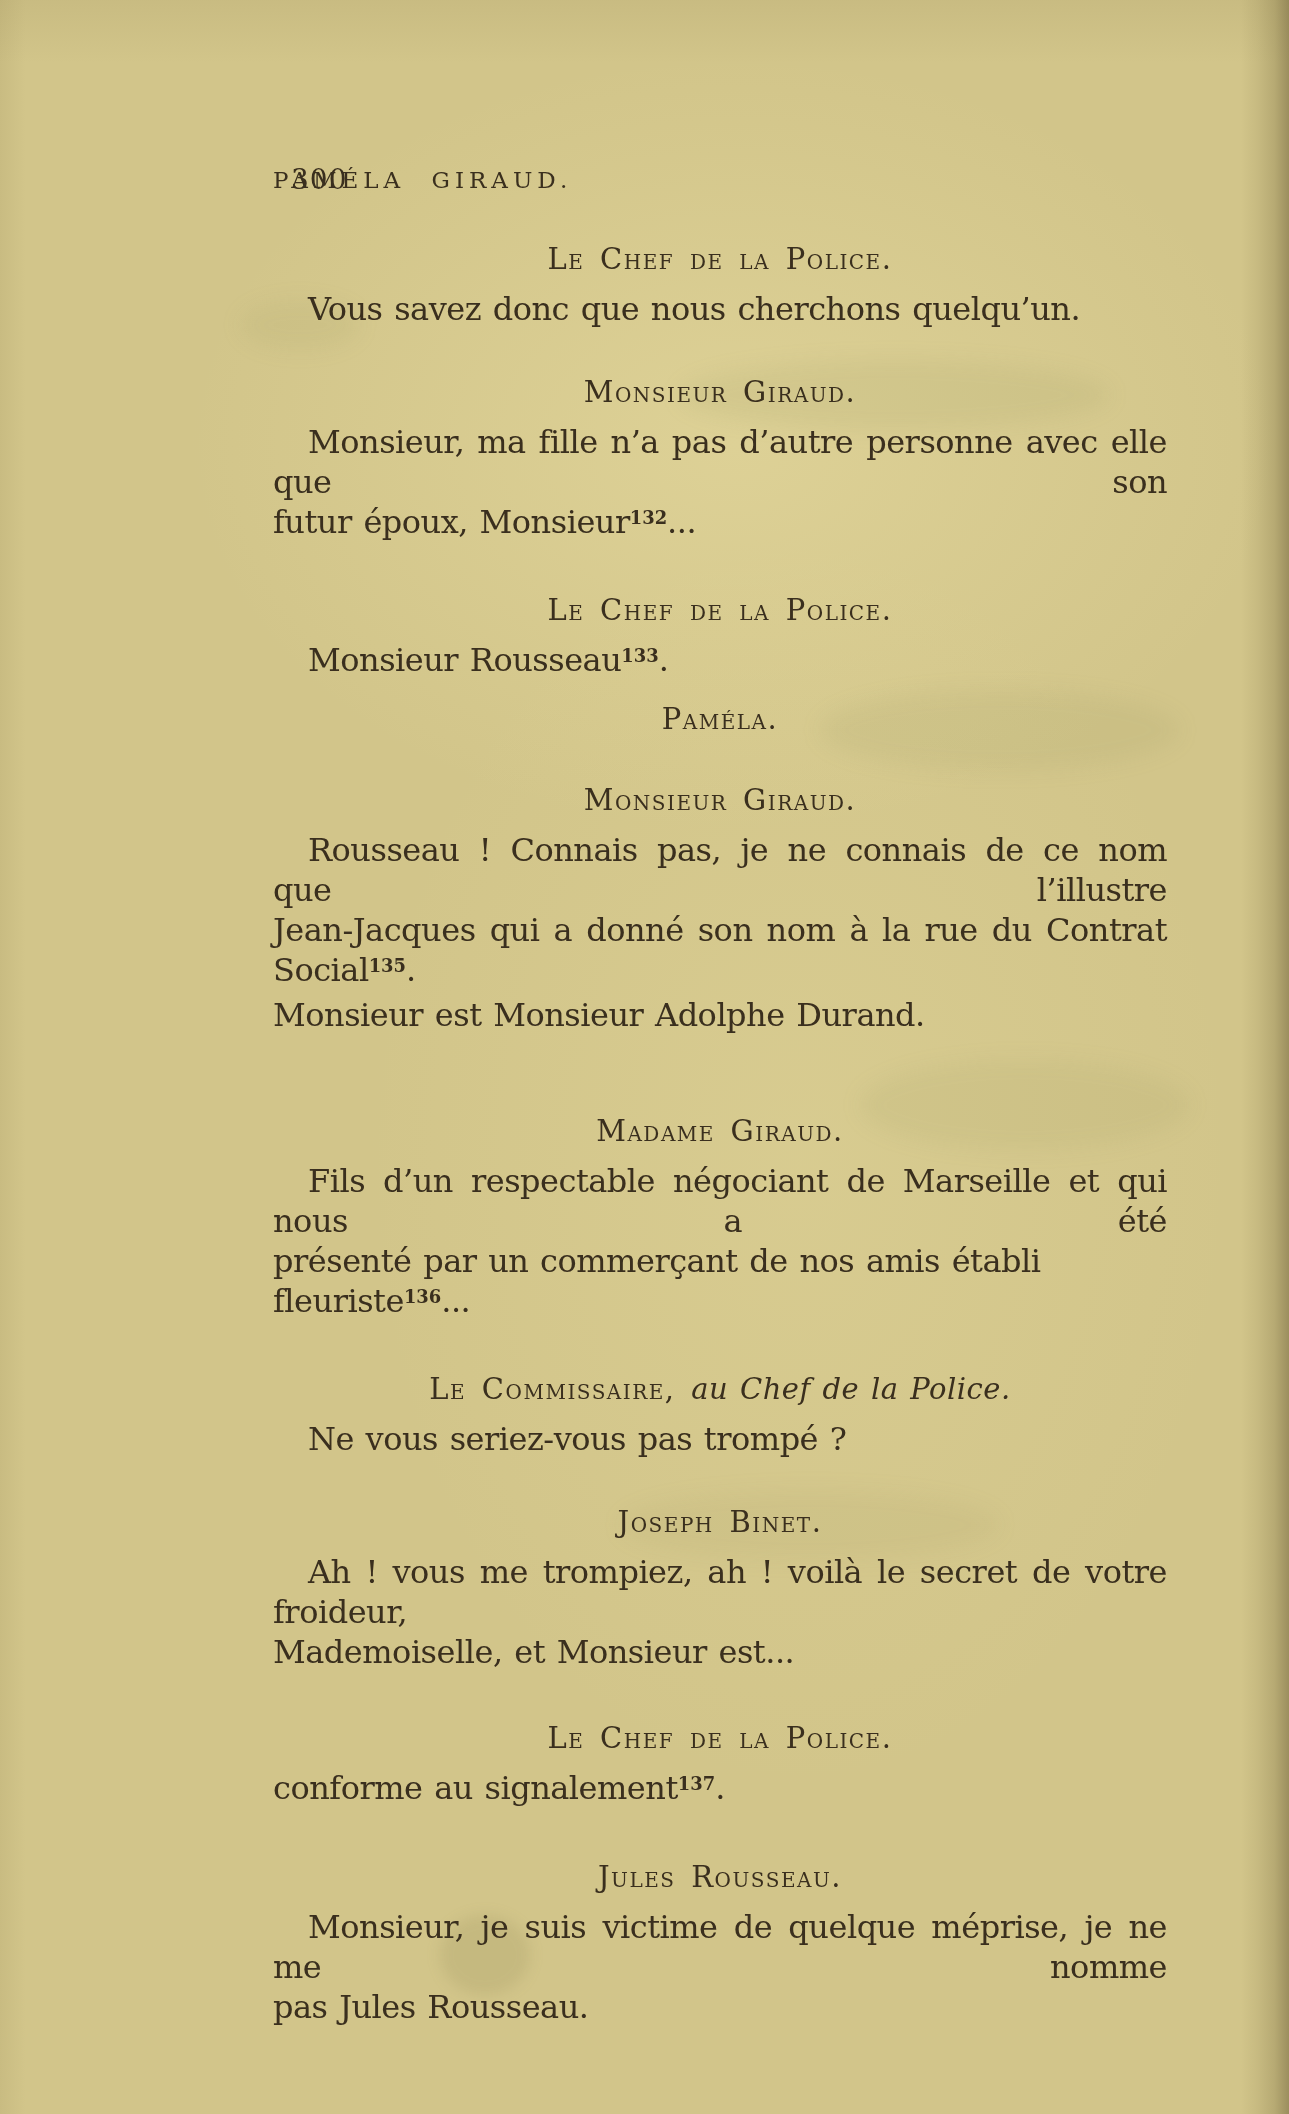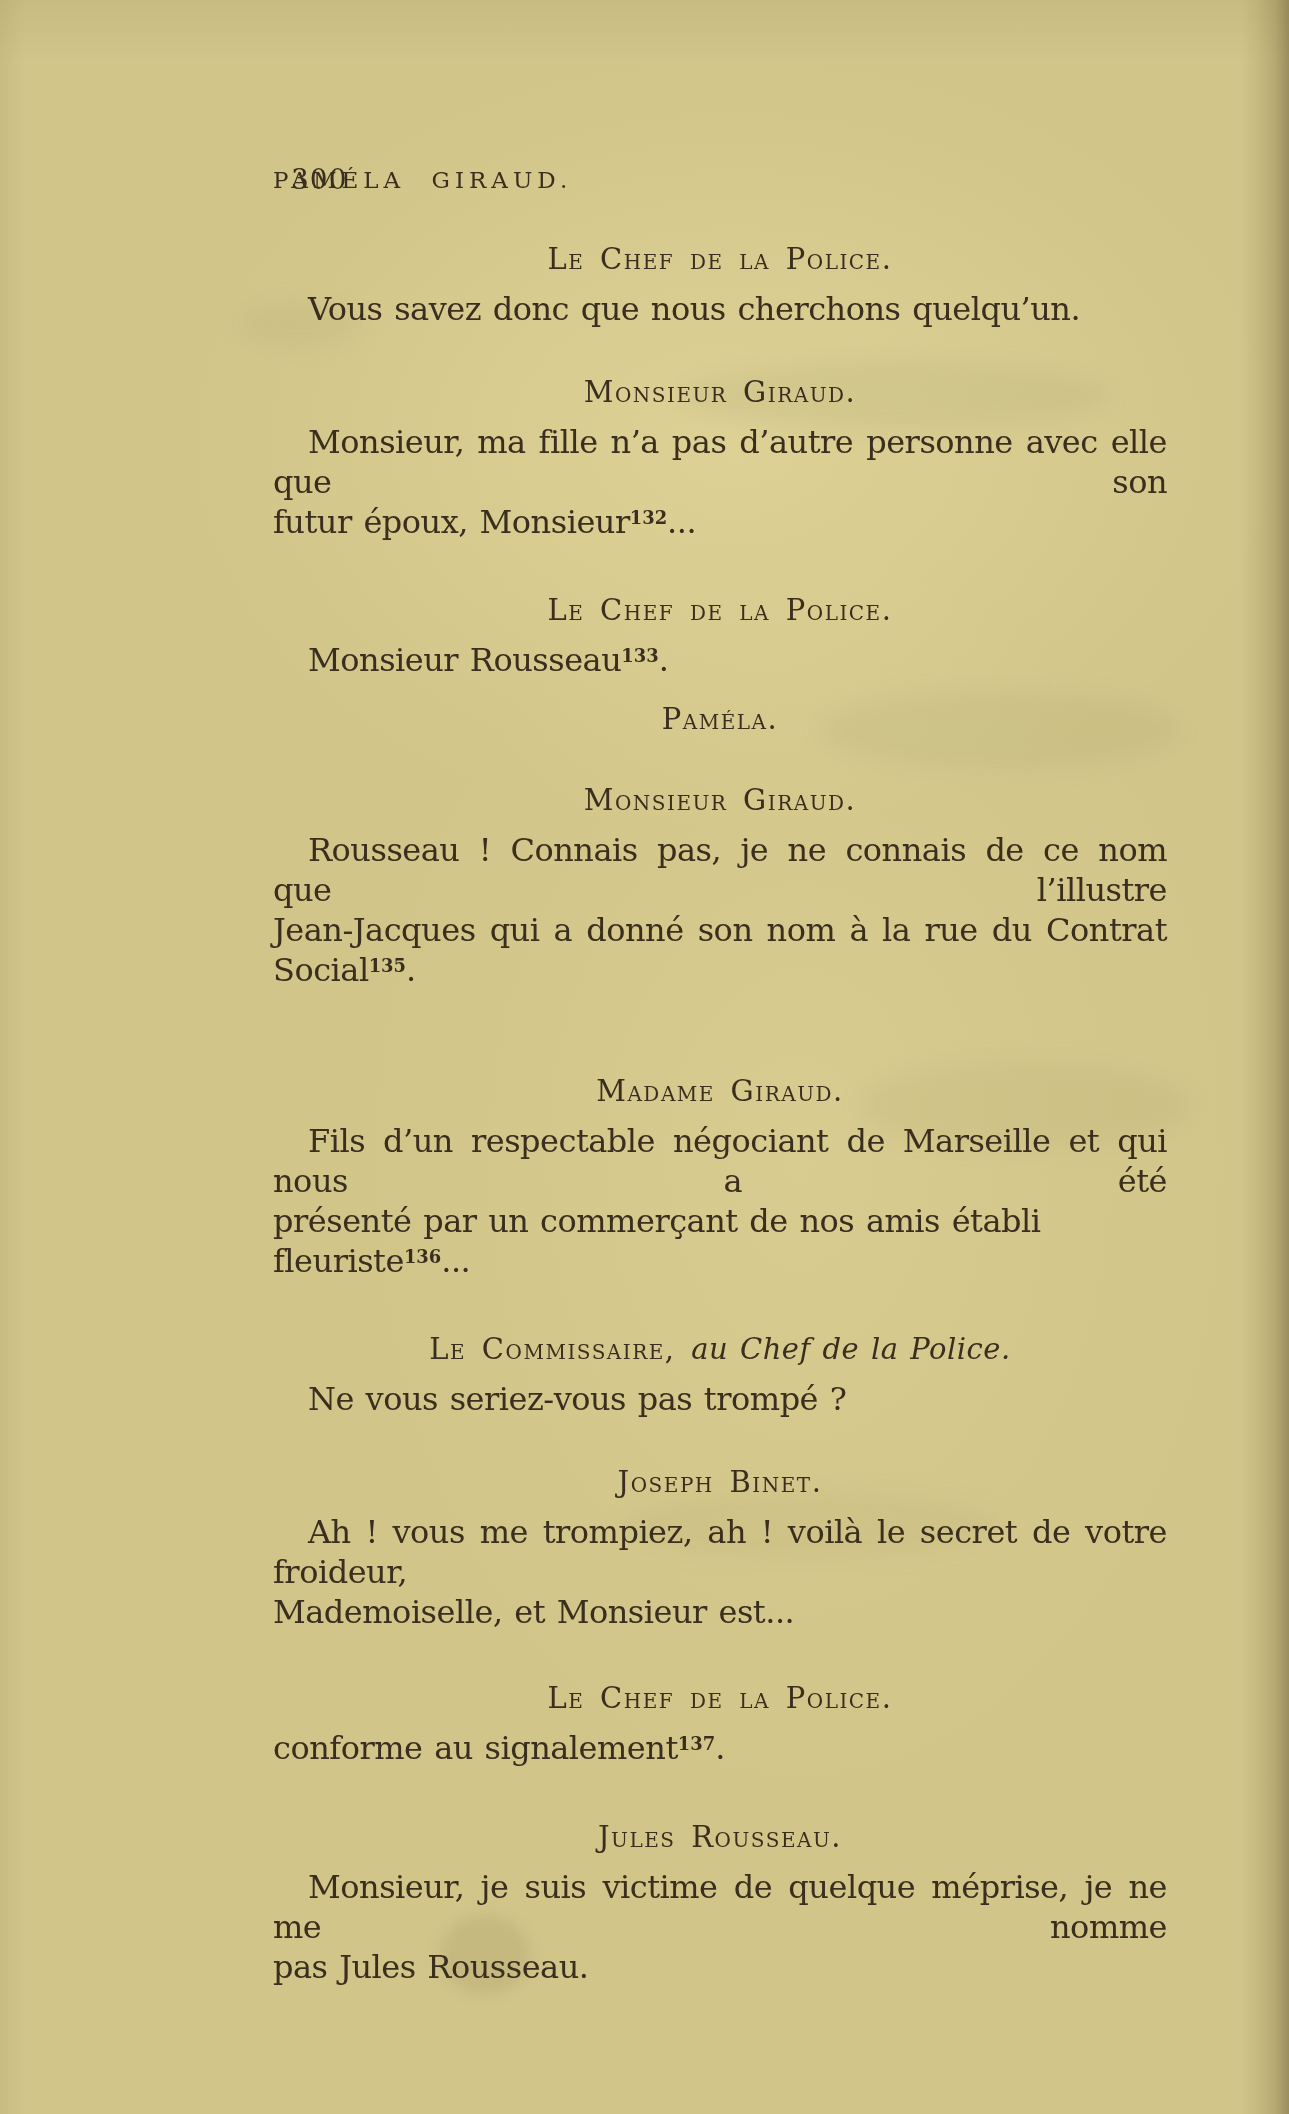--- a/index.html
+++ b/index.html
@@ -145,20 +145,21 @@
   </div>
 
   <div class="speech">
     <div class="speaker">
       <span class="name">Monsieur Giraud.</span>
       
     </div>
     <div class="lines">
             <div class="line first justified"><span>Rousseau ! Connais pas, je ne connais de ce nom que l’illustre</span></div>
             <div class="line justified"><span>Jean-Jacques qui a donné son nom à la rue du Contrat Social</span><sup>135</sup><span>.</span></div>
+            <div class="line lastline"><span>Monsieur est Monsieur Adolphe Durand.</span></div>
           </div>
   </div>
 
   <div class="speech">
     <div class="speaker">
       <span class="name">Madame Giraud.</span>
       
     </div>
     <div class="lines">
             <div class="line first justified"><span>Fils d’un respectable négociant de Marseille et qui nous a été</span></div>

